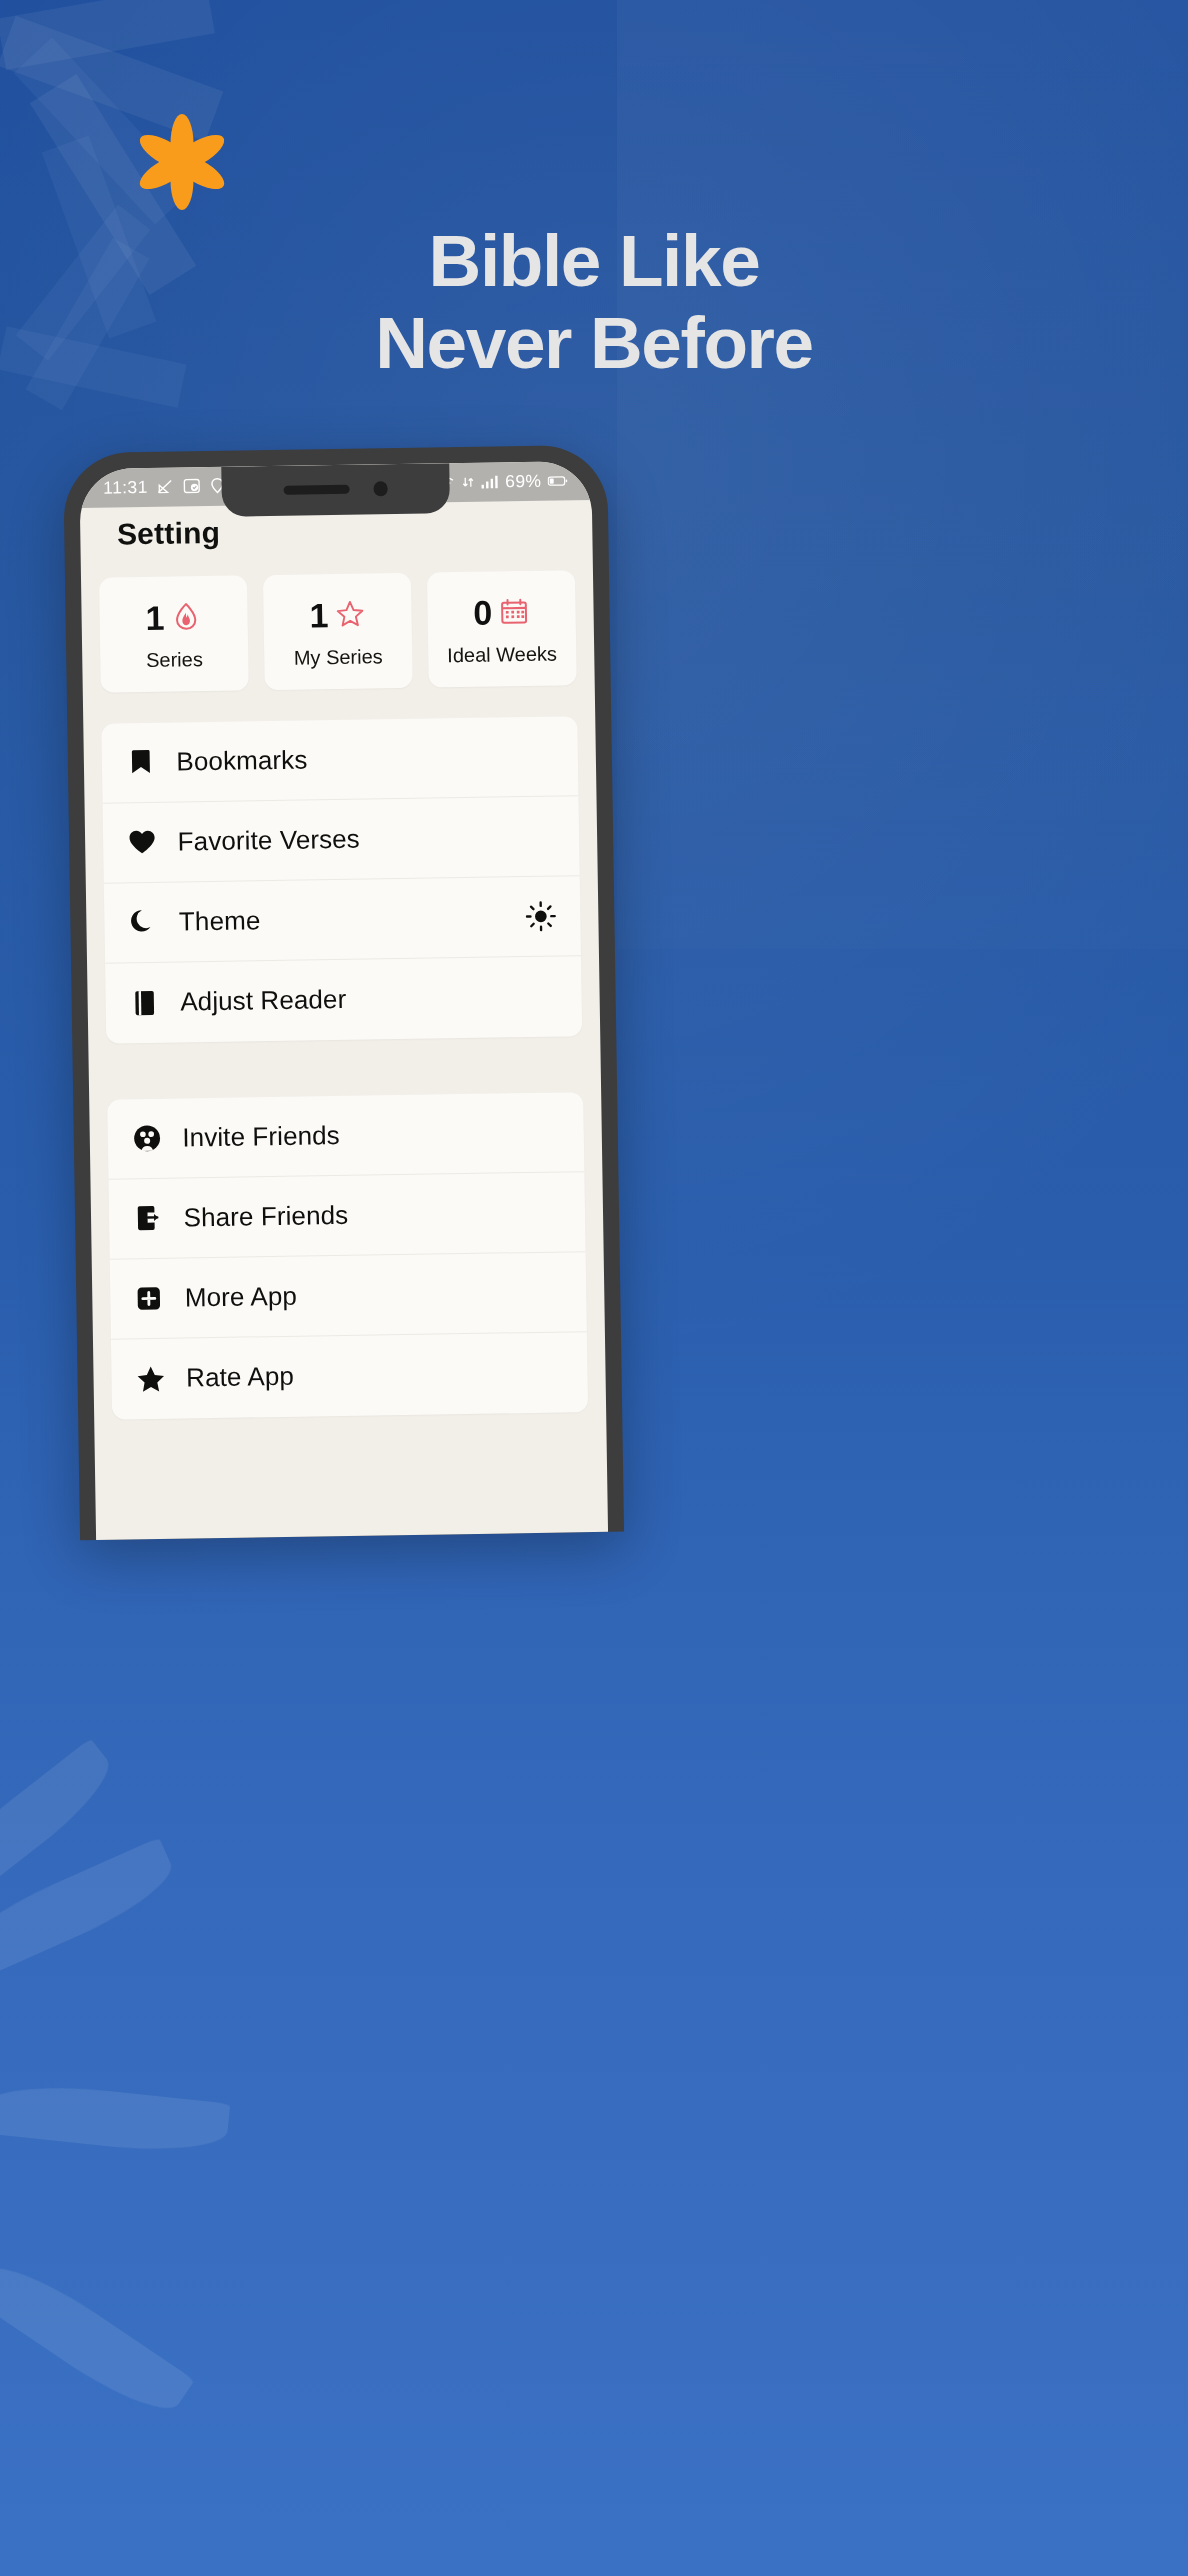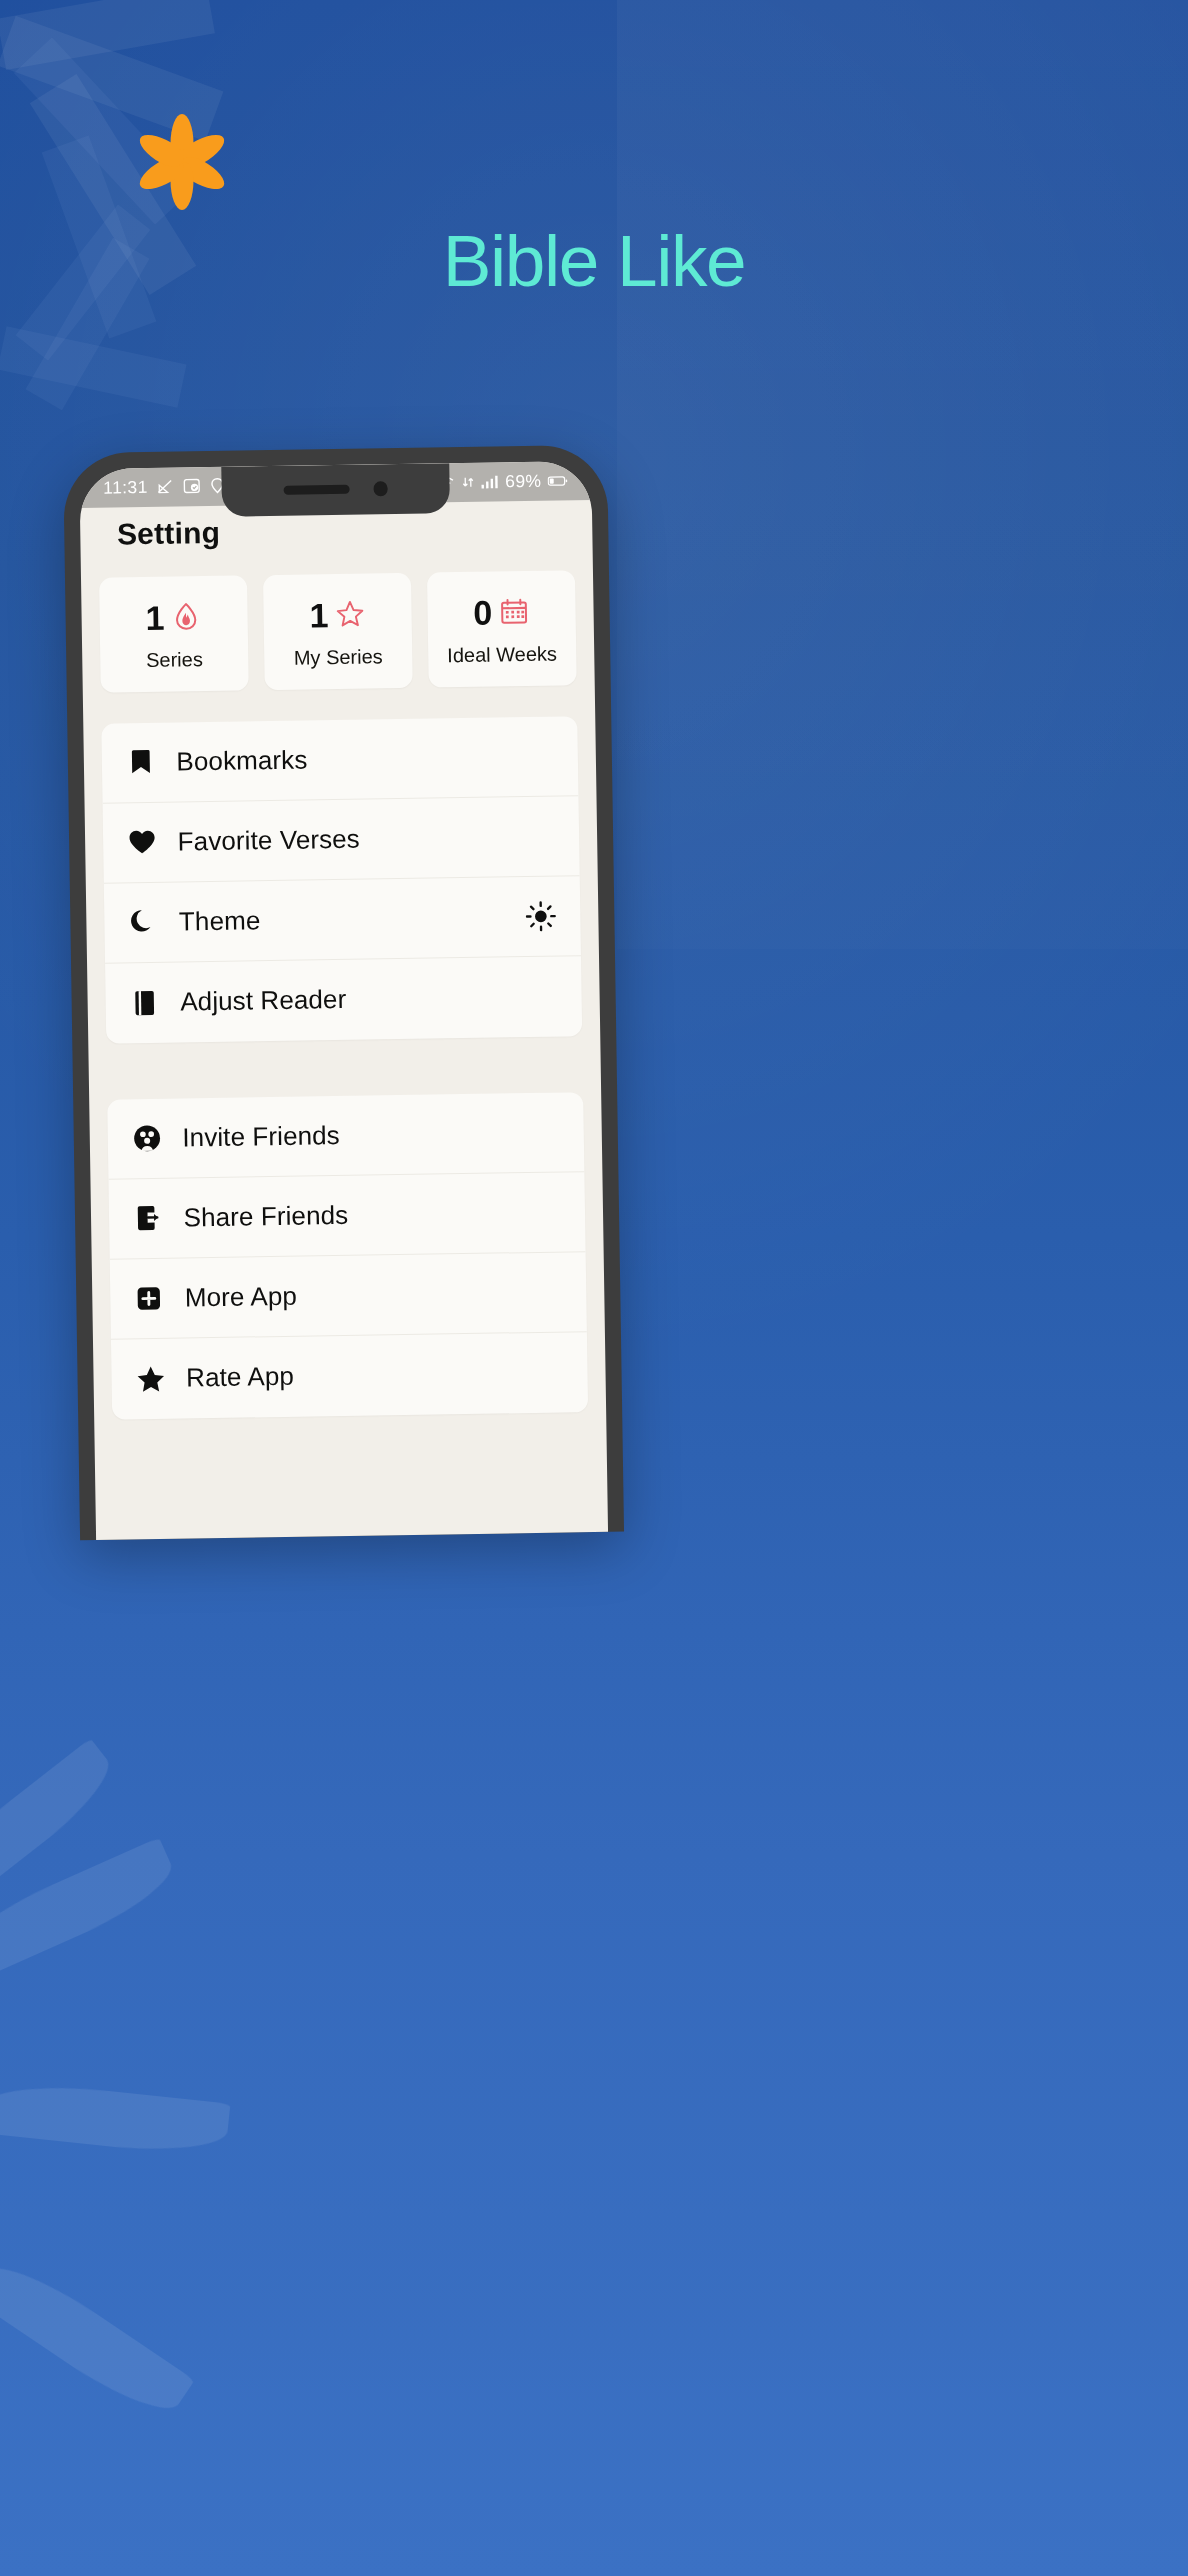--- a/index.html
+++ b/index.html
@@ -46,22 +46,22 @@
     position:absolute; left:50%; top:50%;
     width:23px; height:48px;
     background:#F99C1C;
     border-radius:50% 50% 45% 45% / 62% 62% 38% 38%;
     transform-origin:50% 100%;
   }
 
   #headline {
     position:absolute; top:224px; left:0; right:0;
     text-align:center;
-    color:#5eead4;
-    font-weight:normal;
+    color:#e5e5e5;
+    font-weight:bold;
     font-size:73px;
     line-height:1.0;
     letter-spacing:-1.4px;
     font-family:"Liberation Sans", sans-serif;
   }
   #headline .l2 { display:block; margin-top:9.2px; }
 
   
   #phone {
     position:absolute;
@@ -172,20 +172,21 @@
       <div class="petal" style="background: rgb(249, 156, 28); transform: translate(-50%, -100%) rotate(60deg);"></div>
       <div class="petal" style="background: rgb(249, 156, 28); transform: translate(-50%, -100%) rotate(120deg);"></div>
       <div class="petal" style="background: rgb(249, 156, 28); transform: translate(-50%, -100%) rotate(180deg);"></div>
       <div class="petal" style="background: rgb(249, 156, 28); transform: translate(-50%, -100%) rotate(240deg);"></div>
       <div class="petal" style="background: rgb(249, 156, 28); transform: translate(-50%, -100%) rotate(300deg);"></div>
     </div>
 </div>
 
 <div id="headline">
   <span class="l1">Bible Like</span>
+  <span class="l2">Never Before</span>
 </div>
 
 <div id="phone">
   <div id="screen">
 
     <div id="statusbar">
       <div id="sb-left">
         <span>11:31</span>
         <span class="sb-ico">
           <svg width="18.4" height="16.6" viewBox="0 0 20 18">

